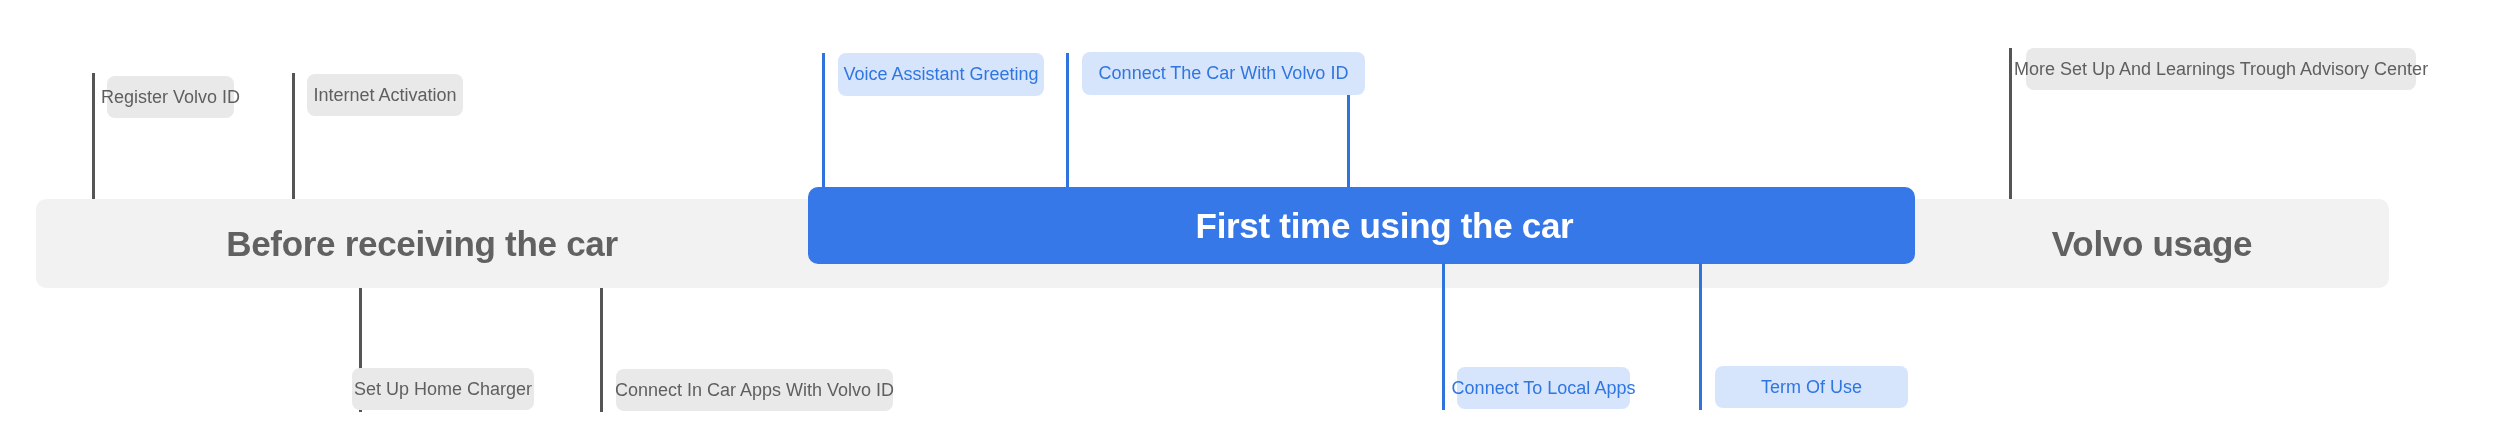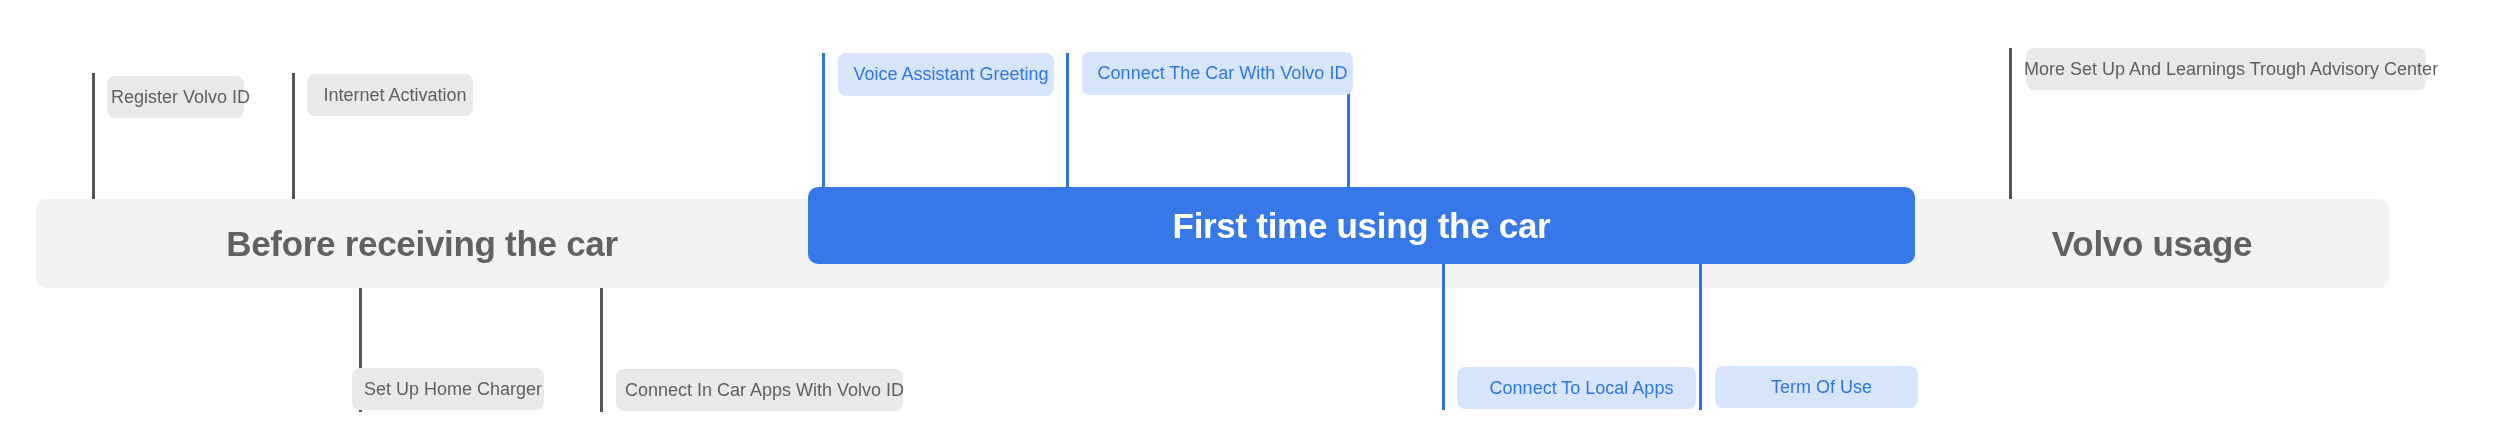--- a/index.html
+++ b/index.html
@@ -35,31 +35,30 @@
   }
   .phase-label{
     position:absolute;
     display:flex;align-items:center;justify-content:center;
     font-size:35px;font-weight:700;
     letter-spacing:-0.3px;
     white-space:nowrap;
     text-align:center;
   }
   .phase-label.gray{color:var(--phase-gray-text);}
-  .phase-label.white{color:var(--band-text-white);}
+  .phase-label.white{color:var(--band-text-white);margin-left:23px;}
   .tick{position:absolute;width:3px;}
   .tick.dark{background:var(--connector-dark);}
   .tick.blue{background:var(--accent-blue-line);}
   .chip{
     position:absolute;height:42px;
     display:flex;align-items:center;justify-content:center;
     border-radius:8px;
     font-size:18px;
     white-space:nowrap;
-    padding-left:10px;
   }
   .chip.muted{background:var(--chip-gray-bg);color:var(--chip-gray-text);}
   .chip.accent{background:var(--accent-blue-chip-bg);color:var(--accent-blue-text);}
 </style>
 </head>
 <body>
 
 <div class="stage">
 
   <div class="band band-gray"></div>
@@ -72,26 +71,26 @@
   <div class="tick dark" style="left:92px;top:73px;height:126px"></div>
   <div class="tick dark" style="left:292px;top:73px;height:126px"></div>
   <div class="tick blue" style="left:822px;top:53px;height:134px"></div>
   <div class="tick blue" style="left:1066px;top:53px;height:134px"></div>
   <div class="tick blue" style="left:1347px;top:53px;height:134px"></div>
   <div class="tick dark" style="left:2009px;top:48px;height:151px"></div>
 
   <div class="chip muted" style="left:107px;top:76px;width:127px">Register Volvo ID</div>
   <div class="chip muted" style="left:307px;top:74px;width:156px">Internet Activation</div>
   <div class="chip accent" style="left:838px;top:53px;width:206px;height:43px">Voice Assistant Greeting</div>
-  <div class="chip accent" style="left:1082px;top:52px;width:261px;height:43px">Connect The Car With Volvo ID</div>
+  <div class="chip accent" style="left:1082px;top:52px;width:283px;height:43px">Connect The Car With Volvo ID</div>
   <div class="chip muted" style="left:2026px;top:48px;width:390px">More Set Up And Learnings Trough Advisory Center</div>
 
   <div class="tick dark" style="left:359px;top:288px;height:124px"></div>
   <div class="tick dark" style="left:600px;top:288px;height:124px"></div>
   <div class="tick blue" style="left:1442px;top:263px;height:147px"></div>
   <div class="tick blue" style="left:1699px;top:263px;height:147px"></div>
 
   <div class="chip muted" style="left:352px;top:368px;width:182px">Set Up Home Charger</div>
   <div class="chip muted" style="left:616px;top:369px;width:277px">Connect In Car Apps With Volvo ID</div>
-  <div class="chip accent" style="left:1457px;top:367px;width:229px">Connect To Local Apps</div>
+  <div class="chip accent" style="left:1457px;top:367px;width:173px">Connect To Local Apps</div>
   <div class="chip accent" style="left:1715px;top:366px;width:193px">Term Of Use</div>
 
 </div>
 
 </body></html>

